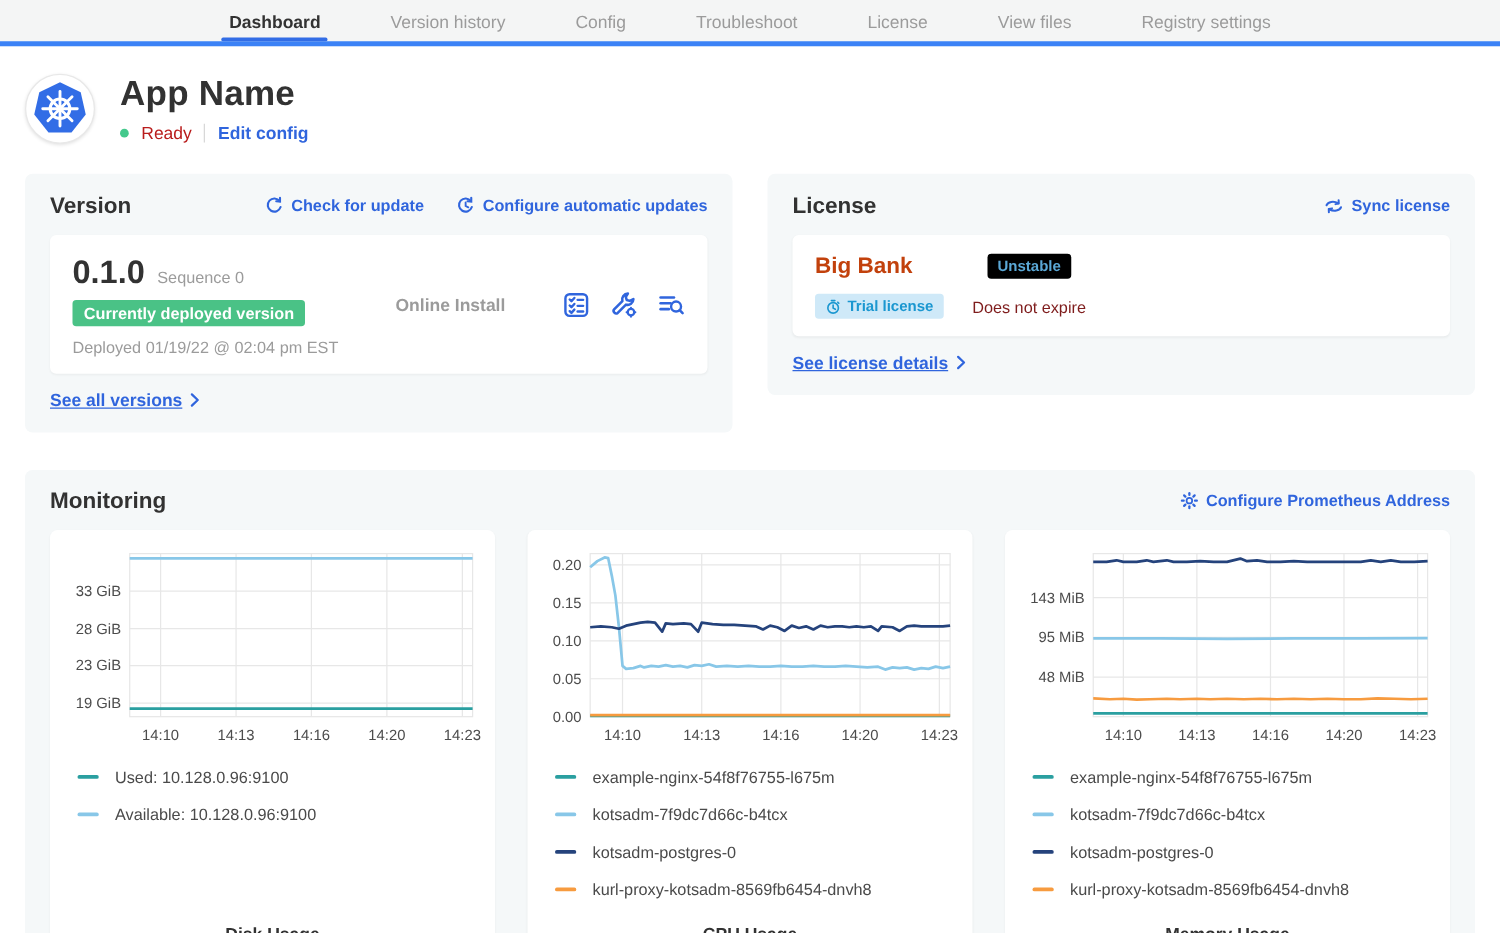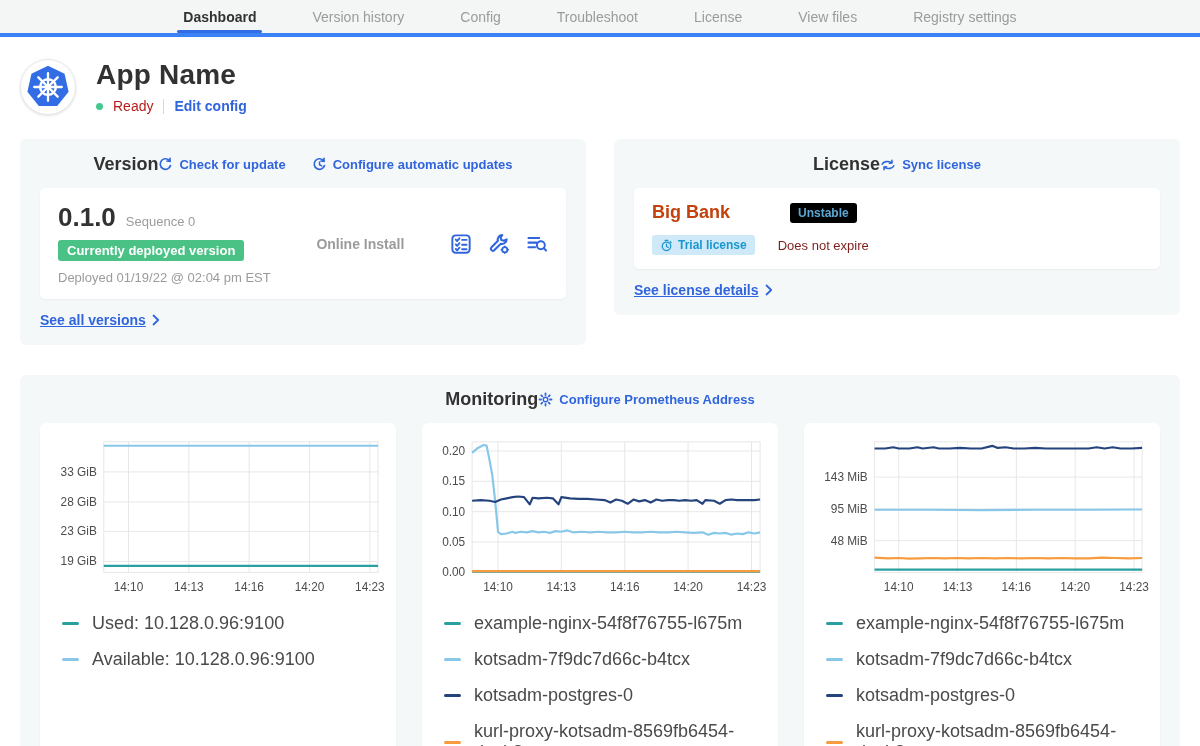--- a/index.html
+++ b/index.html
@@ -19,21 +19,21 @@
   .app-sub { display:flex; align-items:center; gap:10px; margin-top:7px; }
   .status-dot { width:7px; height:7px; border-radius:50%; display:inline-block; }
   .status-text { font-size:14px; color:#b91c1c; }
   .vdiv { width:1px; height:15px; background:#d8d8d8; }
   .link { color:#3065dd; font-size:13px; font-weight:600; text-decoration:none; display:inline-flex; align-items:center; gap:6px; cursor:pointer; }
   .link.md { font-size:14px; }
 
   
   .cards-row { display:flex; gap:28px; padding:0 20px; align-items:flex-start; }
   .panel { background:#f5f8f9; border-radius:6px; padding:15px 20px 16px; flex:1; }
-  .panel-head { display:flex; align-items:center; justify-content:center; margin-bottom:13px; }
+  .panel-head { display:flex; align-items:center; justify-content:space-between; margin-bottom:13px; }
   .panel-title { font-size:18px; font-weight:700; }
   .head-links { display:flex; gap:26px; }
   .white-card { background:#fff; border-radius:5px; box-shadow:0 1px 2px rgba(0,0,0,.05); padding:14px 18px; }
 
   
   .version-body { display:flex; align-items:center; justify-content:space-between; min-height:96px; }
   .ver-line { display:flex; align-items:baseline; gap:10px; }
   .ver-number { font-size:26px; font-weight:700; }
   .ver-seq { font-size:13px; color:#9b9b9b; }
   .badge-green { display:inline-block; margin-top:7px; background:#4ac286; color:#fff; font-size:13px; font-weight:600; padding:3px 9px; border-radius:3px; }
@@ -53,21 +53,21 @@
 
   
   .monitoring { margin:30px 20px 4px; background:#f5f8f9; border-radius:6px; padding:14px 20px 20px; }
   .charts-row { display:flex; gap:26px; align-items:stretch; }
   .chart-card { flex:1; background:#fff; border-radius:6px; box-shadow:0 1px 2px rgba(0,0,0,.05); padding:10px 10px 14px; display:flex; flex-direction:column; }
   .chart-svg { width:100%; height:auto; display:block; }
   svg.chart-svg text { font-family:"Liberation Sans",sans-serif; font-size:12px; fill:#4c4c4c; }
   .grid { stroke:#e7e7e7; stroke-width:1; }
   .grid-border { stroke:#e7e7e7; stroke-width:1; fill:none; }
   .legend { margin:14px 0 0 12px; display:flex; flex-direction:column; gap:15px; }
-  .legend-item { display:flex; align-items:center; gap:13px; font-size:18px; color:#4a4a4a; }
+  .legend-item { display:flex; align-items:center; gap:13px; font-size:13px; color:#4a4a4a; }
   .legend-dash { width:17px; height:3px; border-radius:2px; flex:none; }
   .chart-title { margin-top:auto; padding-top:20px; text-align:center; font-size:14px; font-weight:700; }
 
   .chev { flex:none; }
 </style>
 </head>
 <body>
 
 <div class="navbar">
   <div class="nav-tabs" id="nav-tabs">

